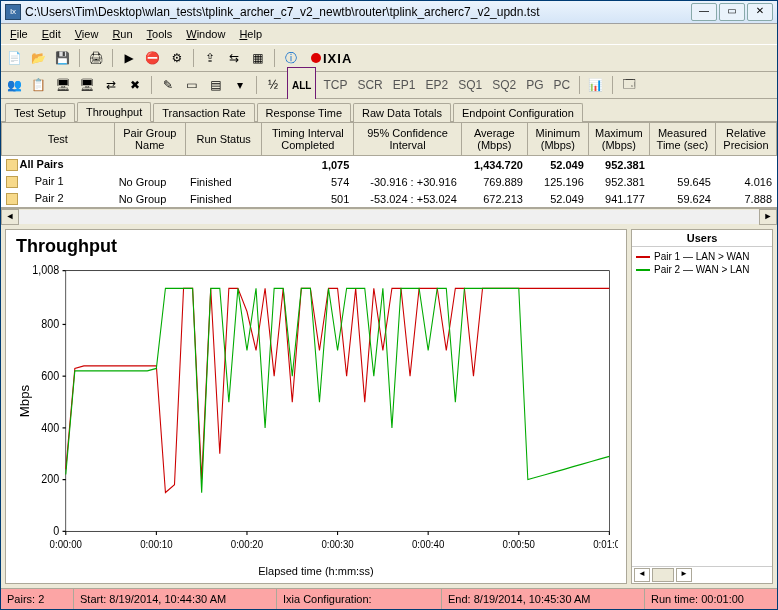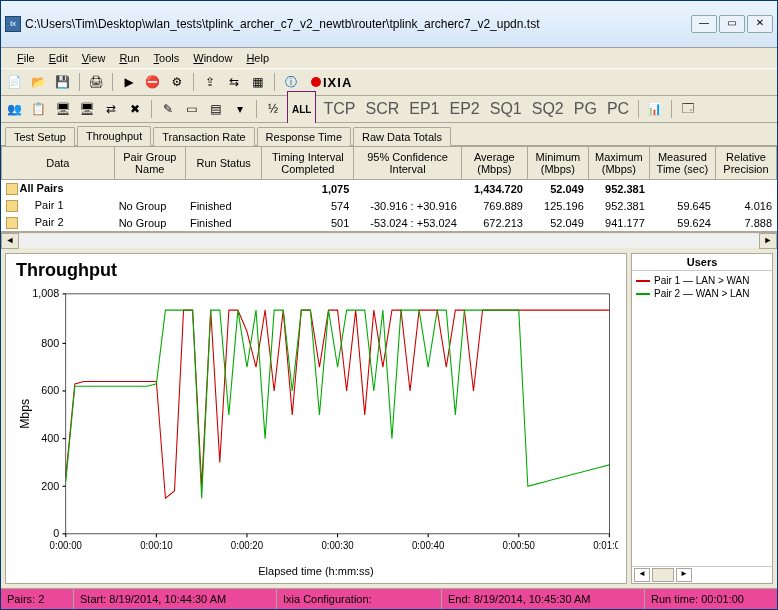--- a/index.html
+++ b/index.html
@@ -1,31 +1,31 @@
 <!DOCTYPE html>
 <html><head>
 <meta charset="utf-8">
 <style>
 html,body{margin:0;padding:0;font-family:Tahoma,Arial,sans-serif;font-size:11px;color:#000;background:#ece9d8}
 .window{width:778px;height:610px;background:#ece9d8;border:1px solid #003c74;box-sizing:border-box;position:relative;display:flex;flex-direction:column}
-.titlebar{height:22px;background:linear-gradient(to bottom,#ebf4fd,#d5e5f7);display:flex;align-items:center;padding:12px 4px;border-bottom:1px solid #a0a0a0}
+.titlebar{height:22px;background:linear-gradient(to bottom,#ebf4fd,#d5e5f7);display:flex;align-items:center;padding:0 4px;border-bottom:1px solid #a0a0a0}
 .titlebar .appicon{width:14px;height:14px;background:#3a6ea5;border:1px solid #234567;margin-right:4px;font-size:8px;color:#fff;text-align:center;line-height:14px}
 .titlebar .title{flex:1;font-size:12px;color:#000}
 .titlebar .wbtn{width:24px;height:16px;border:1px solid #8aa;background:#eaf3fb;margin-left:2px;text-align:center;line-height:14px;font-size:10px;border-radius:2px}
-.menubar{height:20px;display:flex;align-items:center;padding:0 16px;background:#ece9d8}
+.menubar{height:20px;display:flex;align-items:center;padding:0 9px;background:#ece9d8}
 .menubar span{margin-right:14px;cursor:default}
 .menubar span u{text-decoration:underline}
 .toolbar{height:26px;border-top:1px solid #fff;border-bottom:1px solid #aca899;display:flex;align-items:center;padding:0 4px;gap:4px;background:#ece9d8}
 .tb-sep{width:1px;height:18px;background:#aca899;margin:0 2px}
 .tb-btn{width:18px;height:18px;border:1px solid transparent;display:inline-flex;align-items:center;justify-content:center;font-size:12px}
 .logo{display:inline-flex;align-items:center;margin-left:6px;font-weight:bold;font-size:13px;letter-spacing:1px;color:#000}
 .logo .dot{width:10px;height:10px;border-radius:50%;background:#d00;margin-right:2px}
 .filterbar{height:26px;border-bottom:1px solid #aca899;display:flex;align-items:center;padding:0 4px;gap:4px;background:#ece9d8}
 .filt-btn{height:18px;padding:8px 4px;border:1px solid #701a75;background:#fff;font-size:10px;display:inline-flex;align-items:center}
-.filt-txt{font-size:16px;color:#555;padding:0 3px}
+.filt-txt{font-size:12px;color:#555;padding:0 3px}
 .tabs{height:22px;display:flex;align-items:flex-end;padding:0 4px;background:#ece9d8;border-bottom:1px solid #aca899;position:relative}
 .tab{padding:3px 8px;border:1px solid #aca899;border-bottom:none;background:#ece9d8;margin-right:2px;font-size:11px;border-radius:2px 2px 0 0;position:relative;top:1px}
 .tab.active{background:#ece9d8;border-bottom:1px solid #ece9d8;font-weight:normal;z-index:2}
 .grid{background:#fff;border-bottom:1px solid #aca899}
 .grid table{width:100%;border-collapse:collapse;font-size:11px}
 .grid th{background:#ece9d8;border:1px solid #aca899;padding:2px 4px;font-weight:normal;text-align:center;height:28px;line-height:12px}
 .grid td{padding:2px 4px;border-right:1px solid transparent;white-space:nowrap}
 .grid td.num{text-align:right}
 .grid tr.bold td{font-weight:bold}
 .grid .treeicon{display:inline-block;width:10px;height:10px;background:#f7d98a;border:1px solid #c0a050;margin-right:2px;vertical-align:middle}
@@ -39,21 +39,21 @@
 .plot svg{width:100%;height:100%}
 .xlabel{text-align:center;font-size:11px;padding:2px}
 .legendpanel{width:140px;background:#fff;border:1px solid #aca899;display:flex;flex-direction:column}
 .legend-title{text-align:center;font-weight:bold;padding:2px;border-bottom:1px solid #ccc;font-size:11px}
 .legend-body{flex:1;padding:4px;font-size:10px;overflow:hidden}
 .legend-item{display:flex;align-items:center;margin-bottom:2px;white-space:nowrap}
 .legend-swatch{width:14px;height:2px;margin-right:4px}
 .legend-scroll{height:16px;border-top:1px solid #ccc;display:flex;align-items:center;justify-content:flex-start;padding:0 2px;gap:2px}
 .legend-scroll .arrow{width:14px;height:12px;border:1px solid #aca899;text-align:center;line-height:10px;font-size:8px}
 .legend-scroll .thumb{width:20px;height:12px;background:#ece9d8;border:1px solid #aca899}
-.statusbar{height:20px;border-top:1px solid #aca899;display:flex;background:#ec4899}
+.statusbar{height:20px;border-top:1px solid #aca899;display:flex;background:#fca5a5}
 .statusbar .cell{border-right:1px solid #aca899;padding:2px 6px;font-size:11px;display:flex;align-items:center}
 .statusbar .cell:last-child{border-right:none}
 </style>
 </head>
 <body>
 
 <div class="window">
 
   <div class="titlebar">
     <div class="appicon">Ix</div>
@@ -123,27 +123,28 @@
     <span class="tb-sep"></span>
     <span class="tb-btn">🗔</span>
   </div>
 
   <div class="tabs">
     <div class="tab">Test Setup</div>
     <div class="tab active">Throughput</div>
     <div class="tab">Transaction Rate</div>
     <div class="tab">Response Time</div>
     <div class="tab">Raw Data Totals</div>
+    <div class="tab">Endpoint Configuration</div>
   </div>
 
   <div class="grid">
     <table>
       <thead>
           <tr>
-        <th style="width:100px">Data</th>
+        <th style="width:100px">Test</th>
         <th style="width:60px">Pair Group Name</th>
         <th style="width:65px">Run Status</th>
         <th style="width:80px">Timing Interval Completed</th>
         <th style="width:95px">95% Confidence Interval</th>
         <th style="width:55px">Average (Mbps)</th>
         <th style="width:50px">Minimum (Mbps)</th>
         <th style="width:50px">Maximum (Mbps)</th>
         <th style="width:55px">Measured Time (sec)</th>
         <th style="width:50px">Relative Precision</th>
       </tr>

